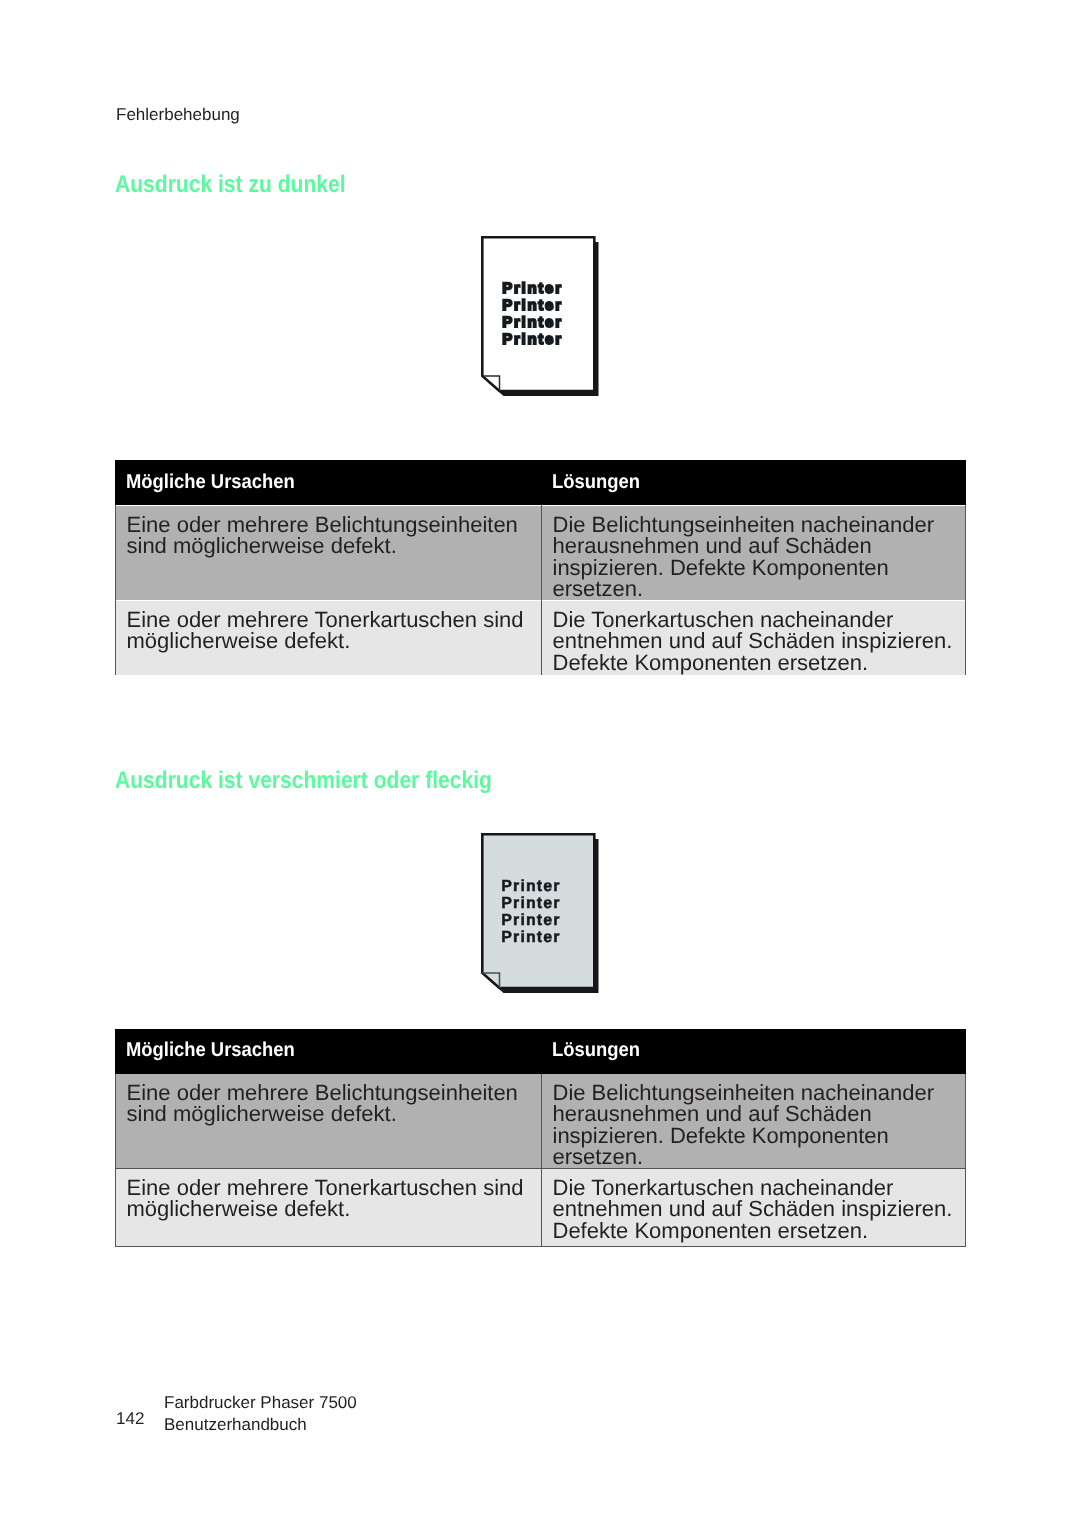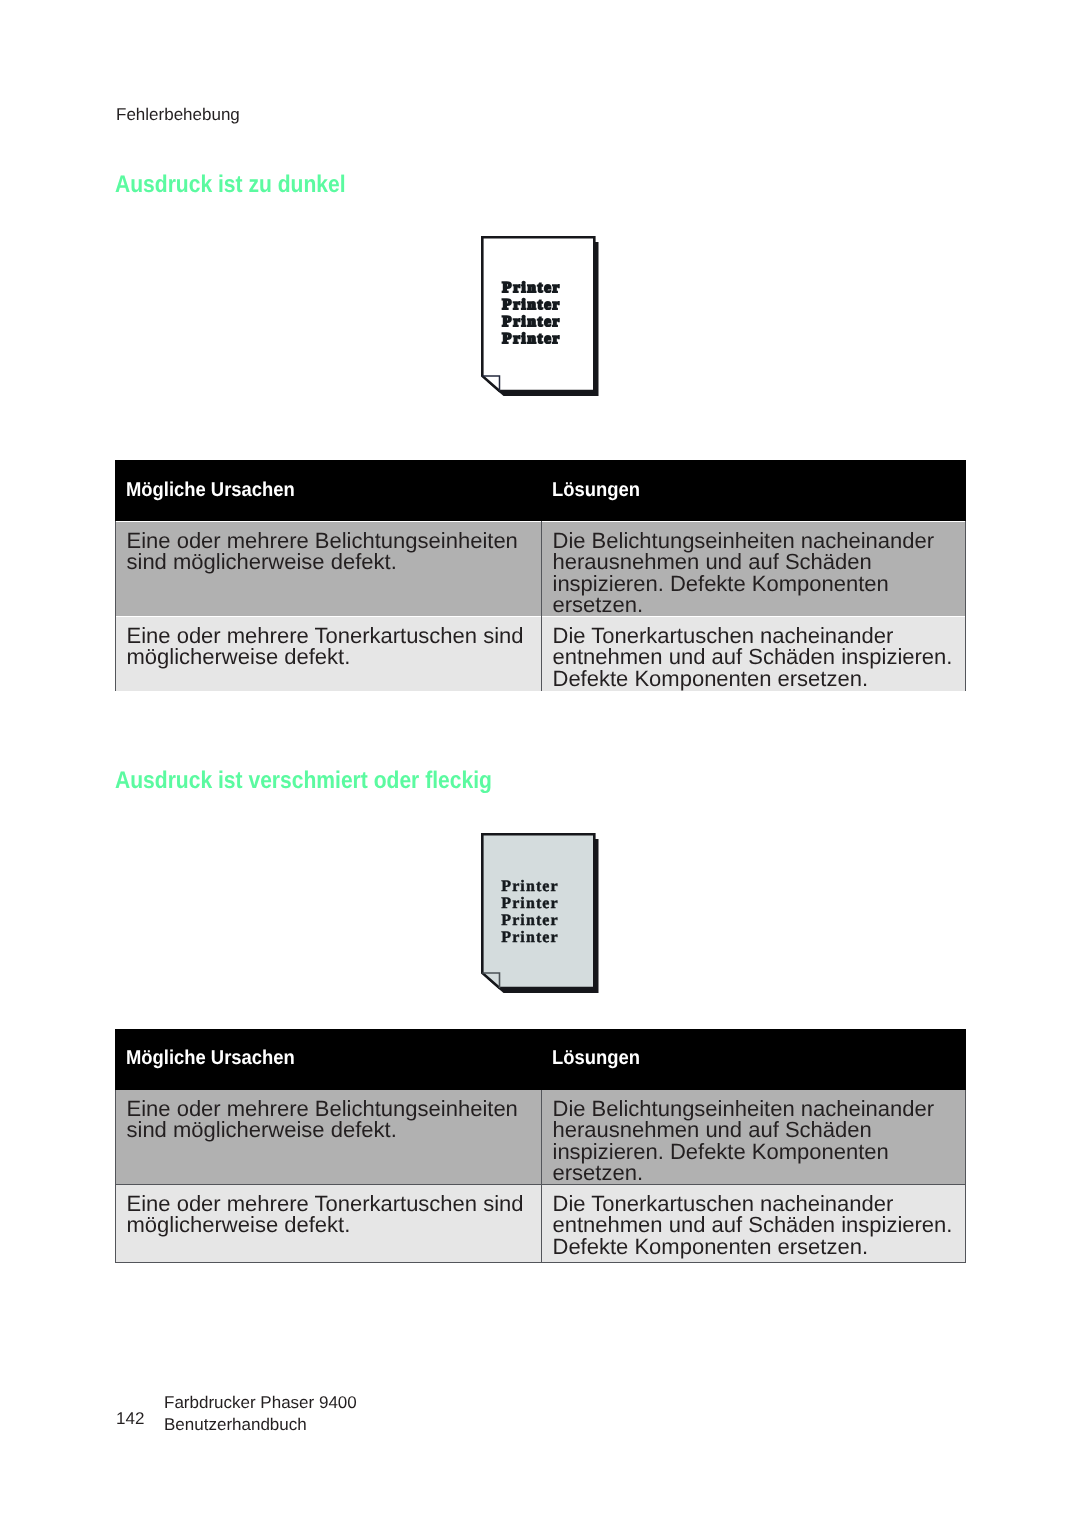--- a/index.html
+++ b/index.html
@@ -6,33 +6,33 @@
   *{box-sizing:border-box;}
   body{width:1080px;height:1528px;background:#ffffff;font-family:"Liberation Sans",sans-serif;-webkit-font-smoothing:antialiased;text-rendering:geometricPrecision;}
   .page{position:relative;width:1080px;height:1528px;overflow:hidden;background:#fff;}
   .running-head,.footer .pn,.footer .ft{transform:translateZ(0);}
   table.tbl td,table.tbl td span{will-change:transform;}
   .running-head{position:absolute;left:116px;top:106px;font-size:17px;color:#231f20;line-height:1;}
   .sec-head{position:absolute;left:115px;margin:0;font-size:24px;font-weight:bold;line-height:1;
             color:#5bfaa0;transform:scaleX(0.8775) translateZ(0);transform-origin:left top;white-space:nowrap;}
   table.tbl{position:absolute;left:114.5px;width:851px;border-collapse:collapse;table-layout:fixed;}
   table.tbl th{background:#000000;color:#ffffff;text-align:left;font-size:20px;font-weight:bold;
-               padding:0;line-height:1;border:1px solid #000;height:60px;vertical-align:middle;}
+               padding:0;line-height:1;border:1px solid #000;height:44px;vertical-align:middle;}
   table.tbl th > span{display:inline-block;transform:scaleX(0.92) translateZ(0);transform-origin:left center;
                margin-left:10px;position:relative;top:-1px;}
   table.tbl td{font-size:22px;color:#231f20;padding:8px 9px 0 11px;vertical-align:top;line-height:21.6px;
                border:1px solid #53555a;}
   .c1{width:426px;}
   .link{color:#5bfaa0;}
   .footer{position:absolute;left:116px;top:1392px;font-size:17px;color:#231f20;width:500px;}
   .footer .pn{position:absolute;left:0;top:16px;line-height:21.7px;}
   .footer .ft{position:absolute;left:48px;top:0;line-height:21.7px;white-space:nowrap;}
   svg.sheet{position:absolute;left:0;top:0;}
   .fig{position:absolute;width:124px;height:168px;}
-  .figtext{position:absolute;left:21px;top:45.5px;font-family:Liberation Serif, serif;
+  .figtext{position:absolute;left:21px;top:45.5px;font-family:Liberation Sans, sans-serif;
            font-weight:bold;font-size:15px;letter-spacing:1.9px;line-height:17.1px;
            color:#151a1e;white-space:pre;transform:translateZ(0);}
   .figtext.light{font-size:16px;letter-spacing:1.1px;-webkit-text-stroke:0.45px #151a1e;
            left:21.3px;top:45.8px;}
   .figtext.dark{-webkit-text-stroke:1.9px #151a1e;left:22.3px;top:44.7px;letter-spacing:1.72px;}
   tr.r-dark td{background:#b1b1b1;}
   tr.r-light td{background:#e6e6e6;}
 </style>
 </head>
 <body>
@@ -101,15 +101,15 @@
       </tr>
       <tr class="r-light" style="height:78px">
         <td>Eine oder mehrere Tonerkartuschen sind möglicherweise defekt.</td>
         <td>Die Tonerkartuschen nacheinander entnehmen und auf Schäden inspizieren. Defekte Komponenten ersetzen.</td>
       </tr>
     </tbody>
   </table>
 
   <div class="footer">
     <span class="pn">142</span>
-    <span class="ft"><span>Farbdrucker Phaser 9400</span><br><span>Benutzerhandbuch</span></span>
+    <span class="ft"><span>Farbdrucker Phaser 7500</span><br><span>Benutzerhandbuch</span></span>
   </div>
 </div>
 
 </body></html>

